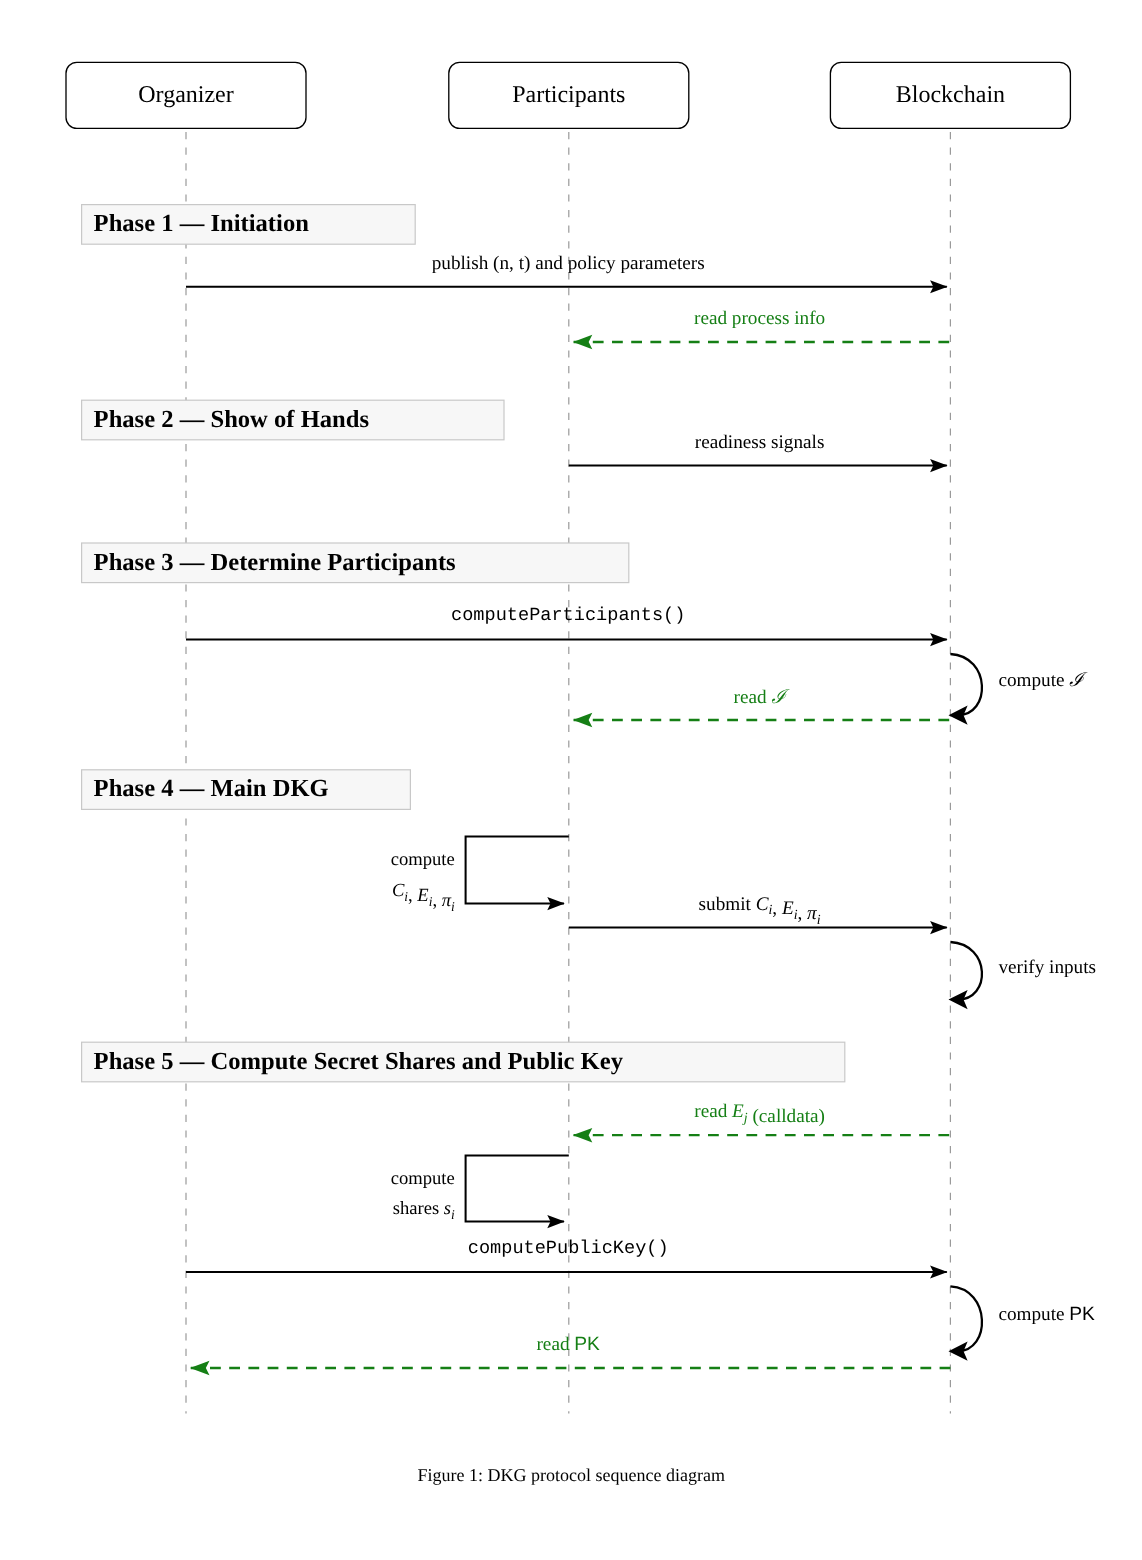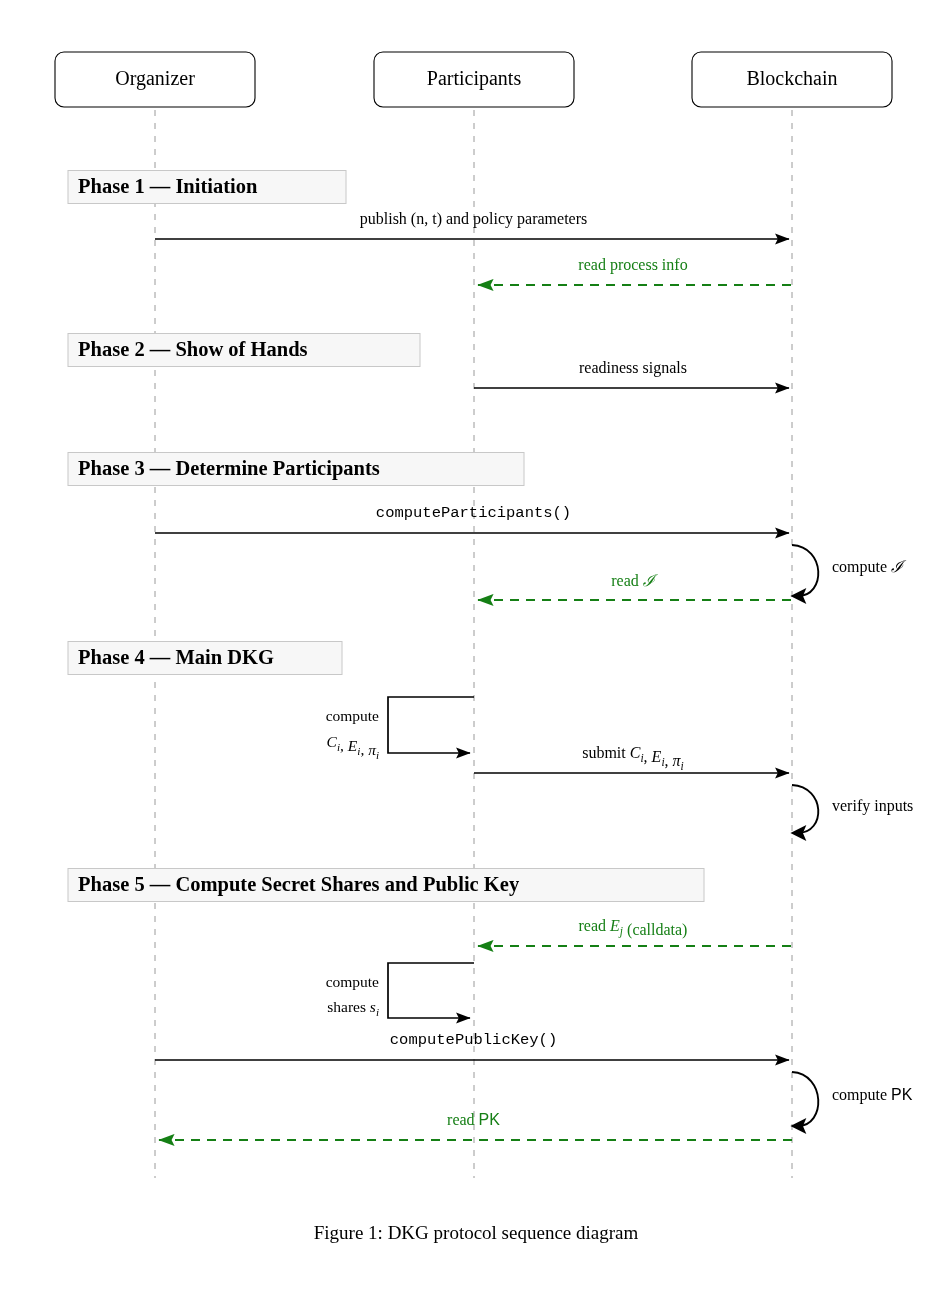--- a/index.html
+++ b/index.html
@@ -105,21 +105,21 @@
   }
   .mi { font-style: italic; }
   .mathsf { font-family: "Liberation Sans", "DejaVu Sans", sans-serif; font-style: normal; }
   .sub { font-size: 0.72em; }
   .caption {
     position: absolute;
     left: 0;
     width: 952px;
     text-align: center;
     font-family: "Liberation Serif", "DejaVu Serif", serif;
-    font-size: 19px;
+    font-size: 15px;
     color: #000000;
   }
 </style>
 </head>
 <body>
 
 <div id="figure-root">
 
   <svg id="diagram" viewBox="0 0 952 1300">
     <defs>

